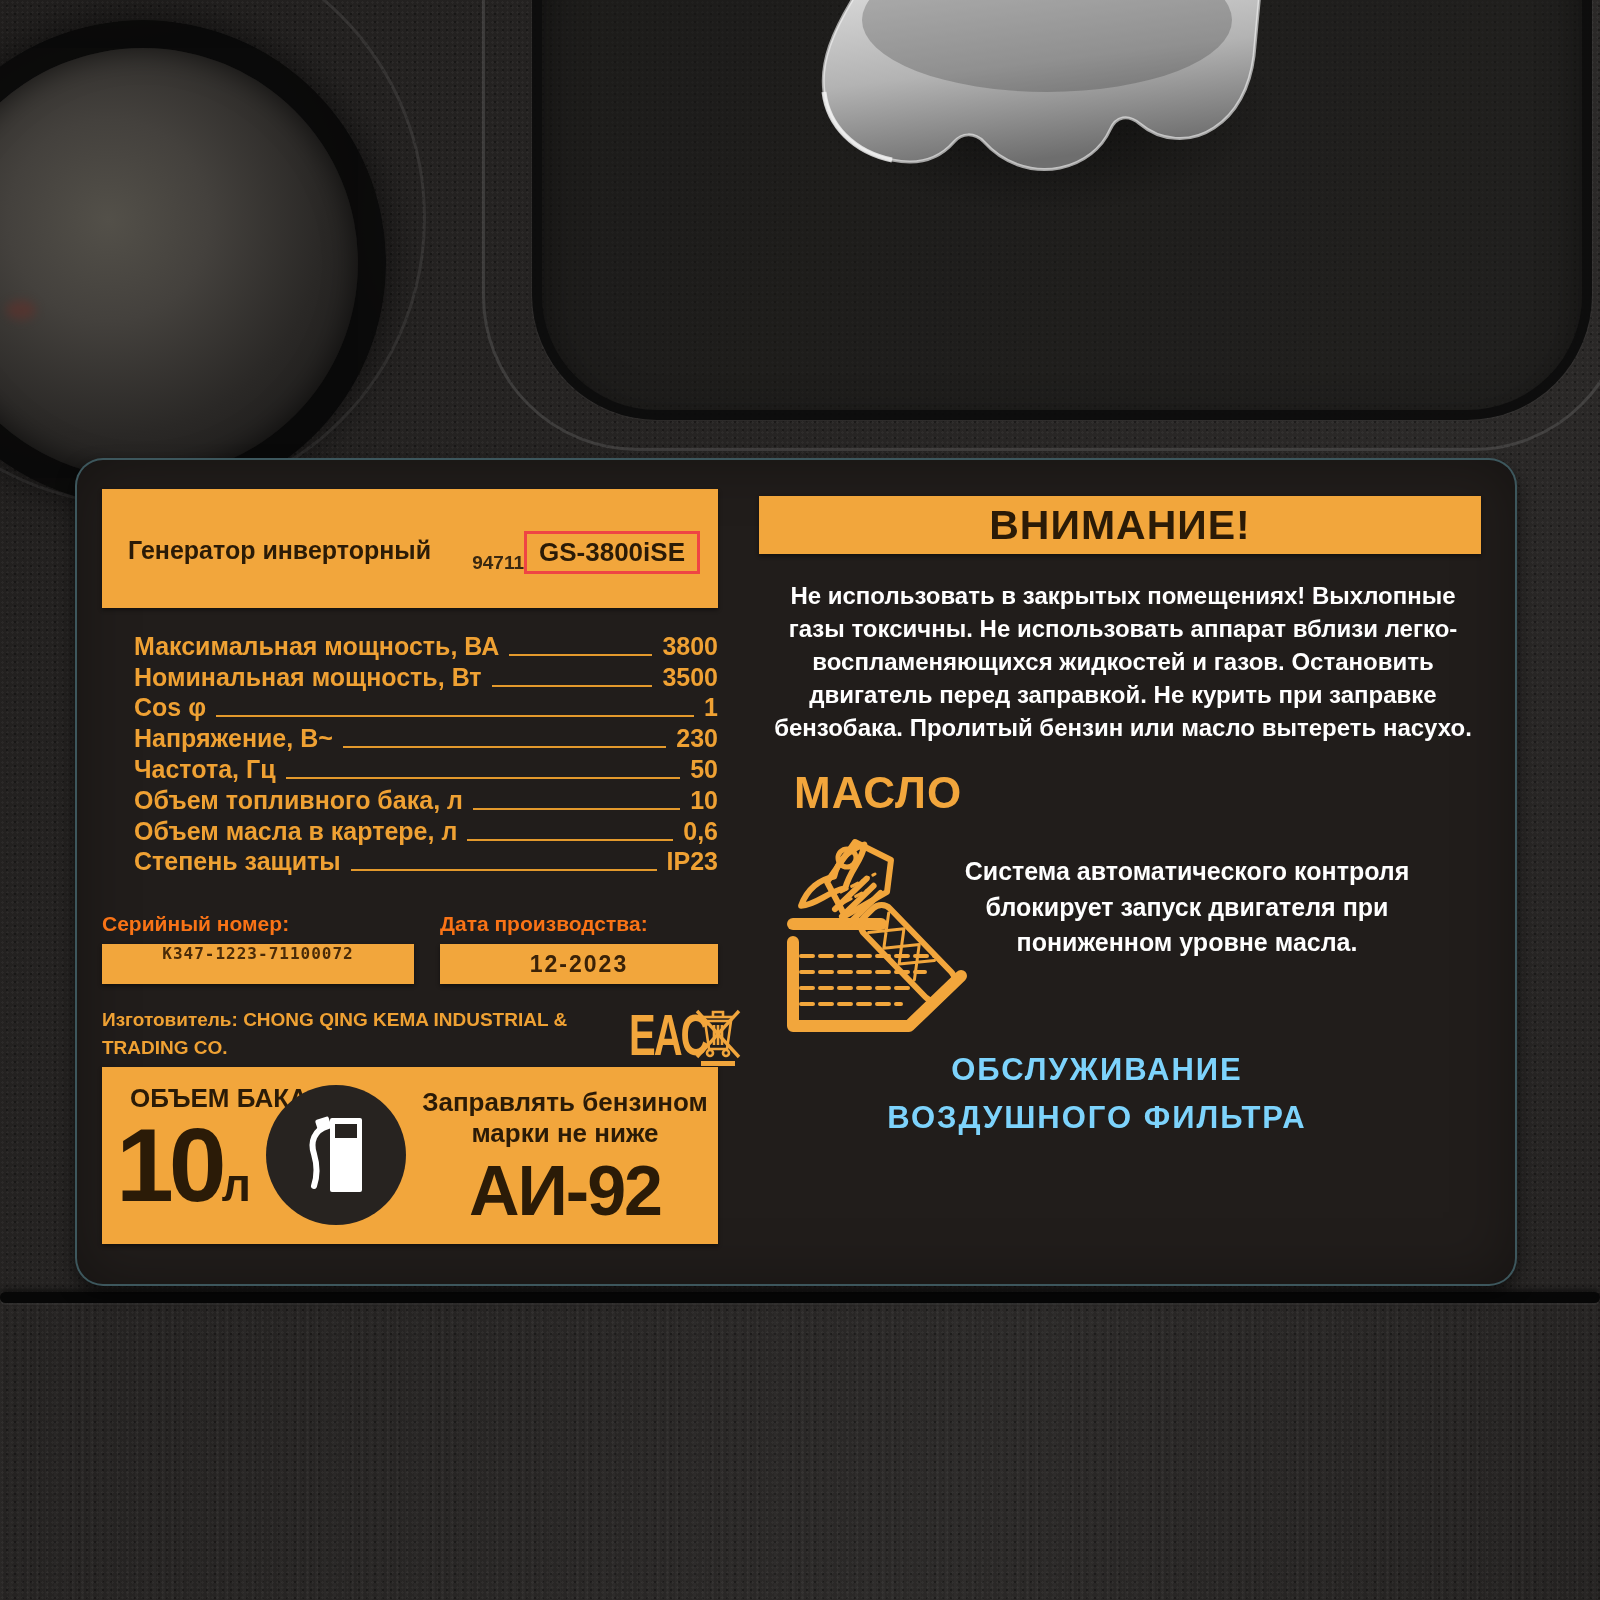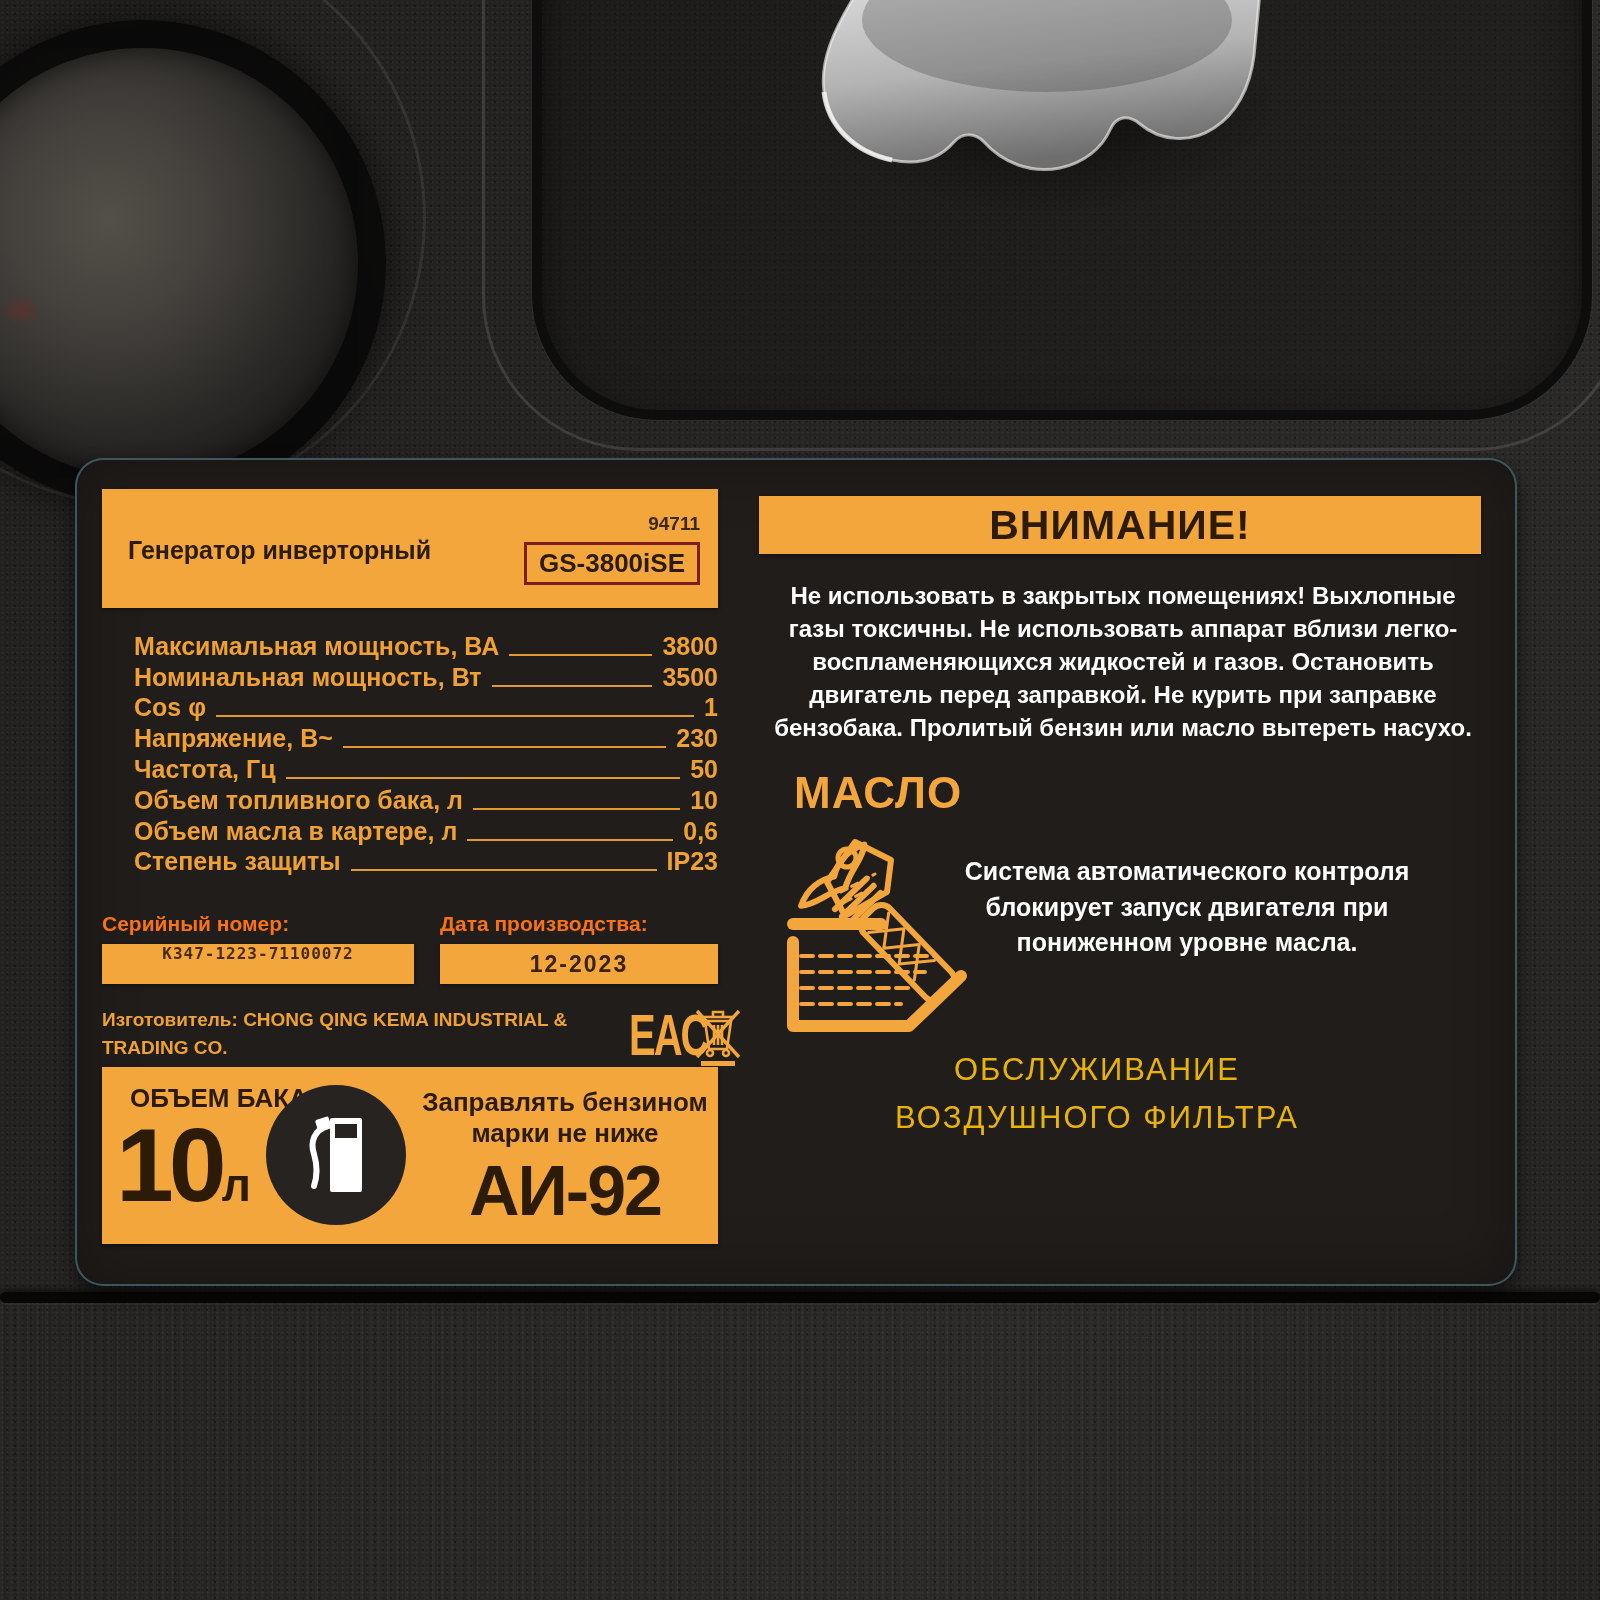--- a/index.html
+++ b/index.html
@@ -35,23 +35,23 @@
   .sticker{position:absolute;left:75px;top:458px;width:1438px;height:824px;border-radius:28px;
     background:#211d1b;border:2px solid rgba(95,160,175,0.45);
     box-shadow:0 8px 18px rgba(0,0,0,0.6), inset 0 0 60px rgba(0,0,0,0.35);}
   .yellowbox{position:absolute;background:#F2A63C;box-shadow:0 2px 4px rgba(0,0,0,0.45);}
   
   .hdr{left:25px;top:29px;width:616px;height:119px;display:flex;justify-content:space-between;
     padding:0 18px 0 26px;box-sizing:border-box;align-items:center;}
   .hdr-titles{display:flex;flex-direction:column;justify-content:center;}
   .hdr-en{font-size:33px;font-weight:900;letter-spacing:-1px;line-height:1.1;color:#2B1B07;}
   .hdr-ru{font-size:25px;font-weight:700;color:#2B1B07;margin-top:4px;}
-  .hdr-right{display:flex;flex-direction:column;align-items:flex-end;justify-content:center;}
+  .hdr-right{display:flex;align-items:flex-end;justify-content:center;}
   .article{font-size:19px;font-weight:600;color:#3A2810;}
-  .modelbox{margin-top:7px;border:3px solid #7f1d1d;padding:3px 12px;font-size:26px;font-weight:900;color:#2B1B07;}
+  .modelbox{margin-top:7px;border:3px solid #ef4444;padding:3px 12px;font-size:26px;font-weight:900;color:#2B1B07;}
   
   .specs{position:absolute;left:25px;top:170px;width:616px;}
   .spec-row{display:flex;align-items:flex-end;height:30.8px;font-size:25px;font-weight:700;color:#EFA133;}
   .spec-label{white-space:nowrap;padding-right:10px;margin-left:32px;}
   .spec-fill{flex:1;border-bottom:2px solid #E3992C;margin:0 10px 5px 0;min-width:18px;}
   .spec-value{white-space:nowrap;}
   
   .fieldlabel{position:absolute;font-size:21px;font-weight:700;color:#f97316;}
   .serialbox{left:25px;top:484px;width:312px;height:40px;display:flex;align-items:flex-start;justify-content:center;}
   .serialtext{font-family:"DejaVu Sans Mono",monospace;font-size:16px;font-weight:700;letter-spacing:1px;color:#4A2B08;}
@@ -77,21 +77,21 @@
   
   .warnhdr{left:682px;top:36px;width:722px;height:58px;display:flex;align-items:center;justify-content:center;}
   .warnhdr-text{font-size:41px;font-weight:900;color:#2B1B07;letter-spacing:1px;}
   .warntext{position:absolute;left:690px;top:120px;width:712px;text-align:center;
     color:#fff;font-size:24px;font-weight:700;line-height:1.37;}
   .oiltitle{position:absolute;left:717px;top:308px;font-size:44px;font-weight:900;color:#F2A63C;letter-spacing:1px;}
   .oilicon{position:absolute;left:708px;top:360px;}
   .oiltext{position:absolute;left:860px;top:394px;width:500px;text-align:center;
     color:#fff;font-size:25px;font-weight:700;line-height:1.42;}
   .aftitle{position:absolute;left:690px;top:586px;width:660px;text-align:center;
-    color:#eab308;font-size:31px;font-weight:400;letter-spacing:2px;line-height:1.55;}
+    color:#7dd3fc;font-size:31px;font-weight:700;letter-spacing:2px;line-height:1.55;}
   .aftext{position:absolute;left:700px;top:688px;width:646px;text-align:center;
     color:#fff;font-size:24px;font-weight:700;line-height:1.37;}
 </style>
 </head>
 <body>
 
 <div class="scene">
   <div class="texture"></div>
 
   <div class="gauge-ring"></div>

